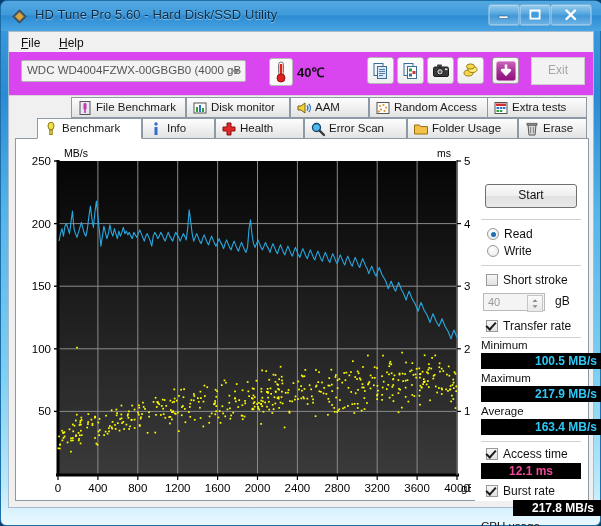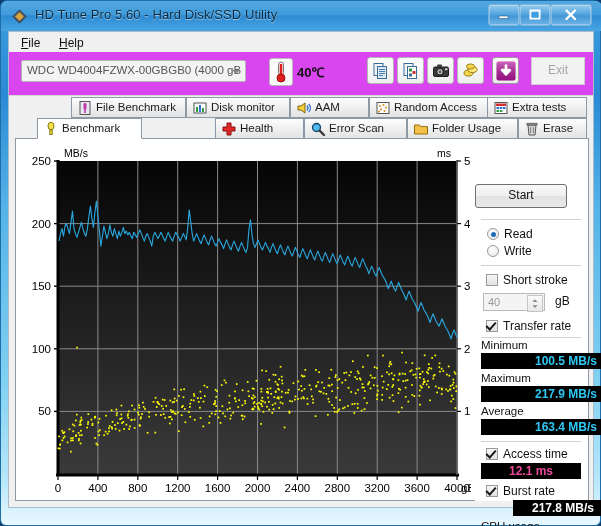--- a/index.html
+++ b/index.html
@@ -151,21 +151,21 @@
     position: absolute; left: 0px; top: 0px; width: 455px; height: 363px;
   }
   #chart-svg { position: absolute; left: 0; top: 0; }
 
   
   #side {
     position: absolute; left: 459px; top: 0px; width: 113px; height: 362px;
     background: #ffffff;
   }
   #start-btn {
-    position: absolute; left: 0; top: 45px; width: 90px; height: 22px;
+    position: absolute; left: 10px; top: 45px; width: 90px; height: 22px;
     border: 1px solid #707070; border-radius: 3px;
     background: linear-gradient(to bottom, #fafafa 0%, #efefef 48%, #e2e2e2 52%, #e8e8e8 100%);
     font-size: 12px; color: #111; text-align: center; line-height: 21px;
   }
   .hr { position: absolute; left: 6px; width: 100px; height: 1px; background: #d0d0d0; }
   .ctl { position: absolute; font-size: 12px; color: #111; white-space: nowrap; }
   .radio-dot {
     position: absolute; left: 0; top: 1px; width: 12px; height: 12px;
     border-radius: 50%; box-sizing: border-box;
     border: 1px solid #9a9a9a;
@@ -372,20 +372,27 @@
       <div class="tabrow" id="tabrow-bottom">
 
         <div class="tab active" style="left:22px;width:105px;">
           <svg class="ticon" viewBox="0 0 16 16">
             <ellipse cx="8" cy="5" rx="3" ry="3.8" fill="#f2e04a" stroke="#8a7a10" stroke-width="1"></ellipse>
             <rect x="6.8" y="9" width="2.4" height="4.5" fill="#f2e04a" stroke="#8a7a10" stroke-width="1"></rect>
           </svg>
           <span>Benchmark</span>
         </div>
 
+        <div class="tab" style="left:127px;width:73px;">
+          <svg class="ticon" viewBox="0 0 16 16">
+            <circle cx="8" cy="3" r="1.7" fill="#2f6fd0"></circle>
+            <rect x="6.5" y="6" width="3" height="8" fill="#2f6fd0"></rect>
+          </svg>
+          <span>Info</span>
+        </div>
 
         <div class="tab" style="left:200px;width:89px;">
           <svg class="ticon" viewBox="0 0 16 16">
             <path d="M6 2h4v4h4v4h-4v4H6v-4H2V6h4z" fill="#e02828" stroke="#8a1010" stroke-width="1" stroke-linejoin="round"></path>
           </svg>
           <span>Health</span>
         </div>
 
         <div class="tab" style="left:289px;width:103px;">
           <svg class="ticon" viewBox="0 0 16 16">

